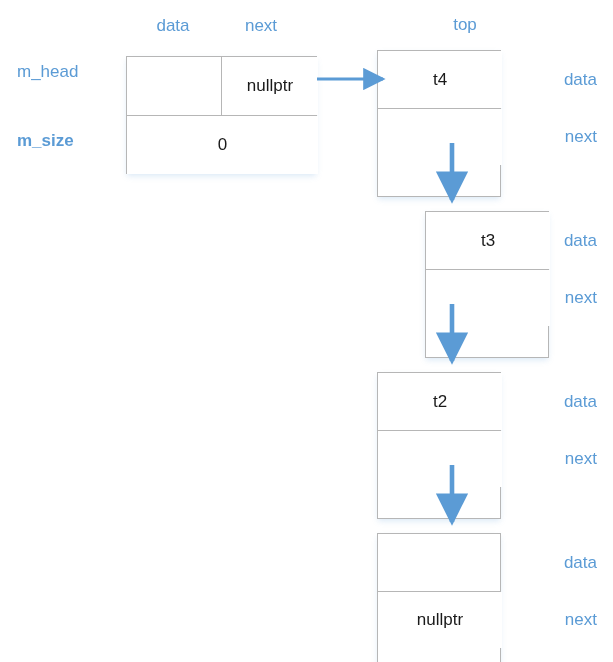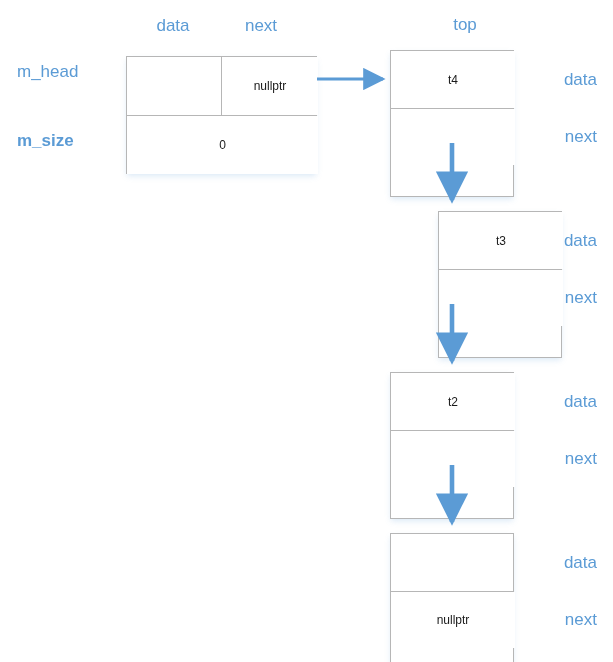--- a/index.html
+++ b/index.html
@@ -46,21 +46,21 @@
     box-shadow: 0 3px 6px -1px rgba(91,155,213,0.22);
   }
   .cell {
     position: absolute;
     box-sizing: border-box;
     display: flex;
     align-items: center;
     justify-content: center;
     background: #ffffff;
     color: #1a1a1a;
-    font-size: 12px;
+    font-size: 17px;
     font-family: "Liberation Sans", sans-serif;
     white-space: nowrap;
   }
 
   
   #head-struct { left: 126px; top: 56px; width: 191px; height: 118px; }
   #head-struct .divider-v {
     position: absolute;
     left: 94px; top: 0; width: 1px; height: 58px;
     background: #b6b6b6;
@@ -68,21 +68,21 @@
   #head-struct .divider-h {
     position: absolute;
     left: 0; top: 58px; width: 100%; height: 1px;
     background: #b6b6b6;
   }
   #head-struct .cell-data { left: 0px;  top: 0px;  width: 94px;  height: 58px; }
   #head-struct .cell-next { left: 95px; top: 0px;  width: 96px;  height: 58px; }
   #head-struct .cell-size { left: 0px;  top: 59px; width: 191px; height: 58px; }
 
   
-  .node { width: 124px; left: 390px; height: 147px; }
+  .node { width: 124px; left: 377px; height: 147px; }
   .node .divider-h {
     position: absolute;
     left: 0; top: 57px; width: 100%; height: 1px;
     background: #b6b6b6;
   }
   .node .cell-data { left: 0; top: 0px;  width: 124px; height: 57px; }
   .node .cell-next { left: 0; top: 58px; width: 124px; height: 56px; }
 
   #node-t4 { top: 50px; }
   #node-t3 { top: 211px; margin-left: 48px; }

